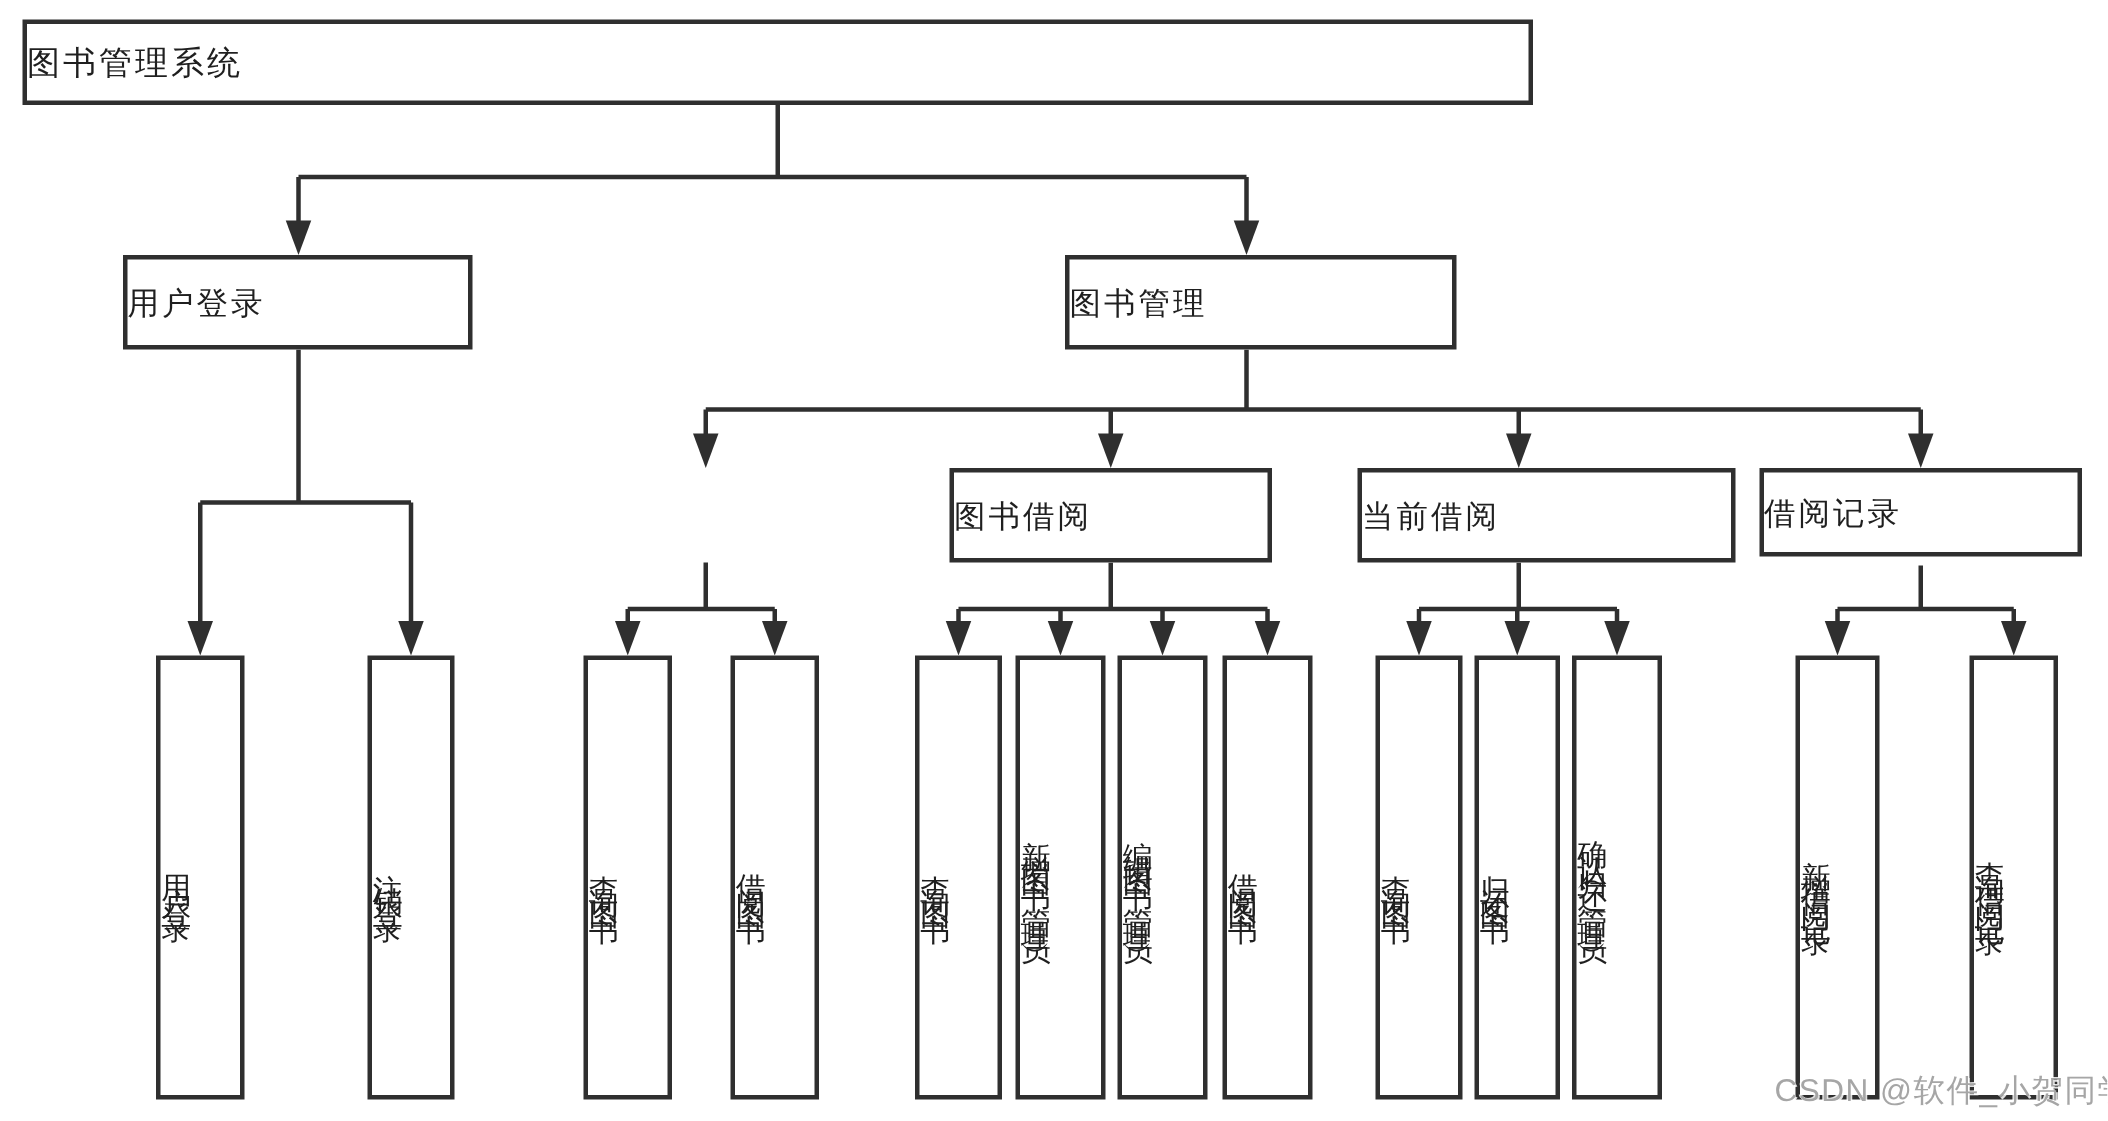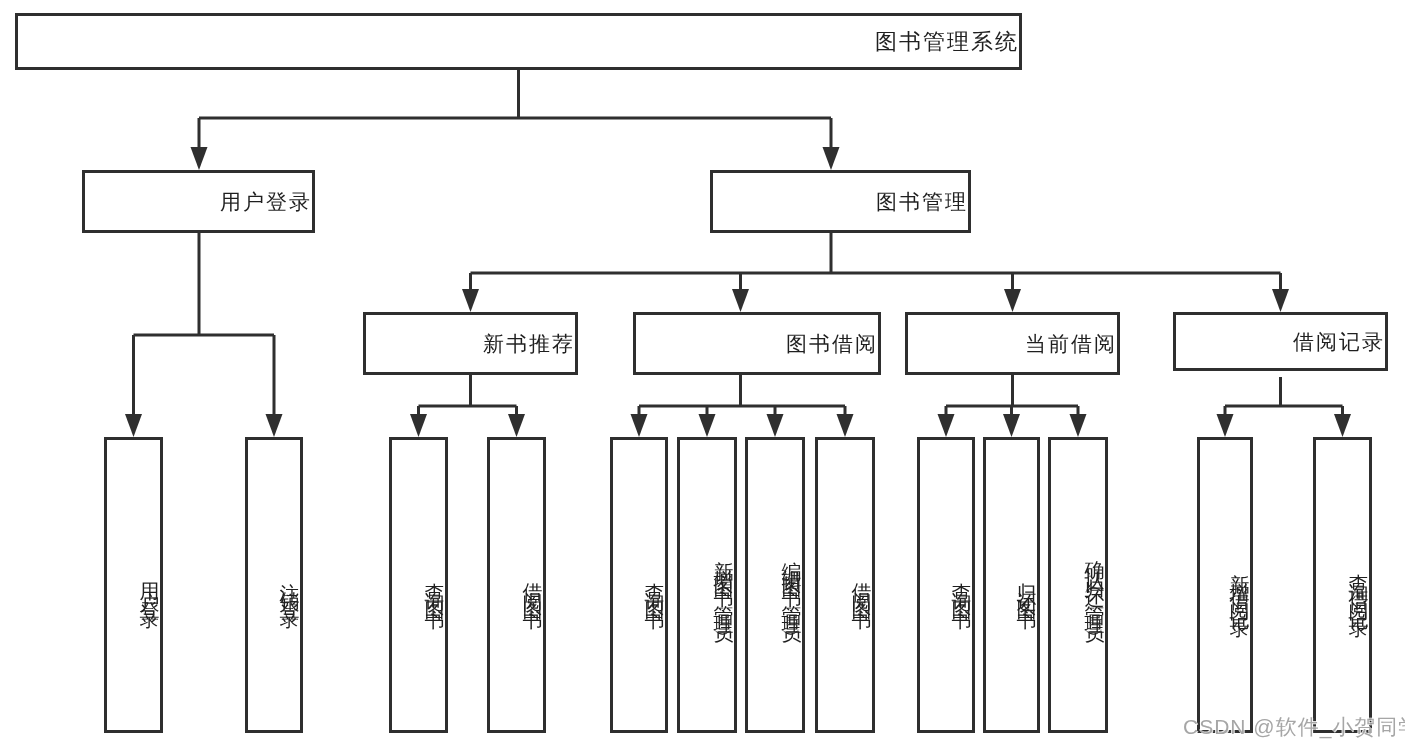--- a/index.html
+++ b/index.html
@@ -3,21 +3,21 @@
 <meta charset="utf-8">
 <style>
   html,body{margin:0;padding:0;background:#ffffff;}
   #canvas{
     position:relative;width:1405px;height:747px;background:#ffffff;overflow:hidden;
     font-family:"Liberation Sans","DejaVu Sans",sans-serif;color:#1f1f1f;
   }
   #edges{position:absolute;left:0;top:0;width:1405px;height:747px;}
   .hbox,.vbox{
     position:absolute;box-sizing:border-box;background:#ffffff;
-    border:3px solid #2f2f2f;display:flex;align-items:center;justify-content:flex-end;
+    border:3px solid #2f2f2f;display:flex;align-items:center;justify-content:flex-start;
     z-index:2;
   }
   .hbox span{font-size:21px;letter-spacing:2px;white-space:nowrap;}
   .hbox.root span{font-size:22px;}
   .vbox{top:437px;height:296px;}
   .vbox span{
     writing-mode:vertical-rl;text-orientation:mixed;
     font-size:20px;letter-spacing:9px;line-height:1;white-space:nowrap;
   }
   #watermark{
@@ -78,27 +78,24 @@
     <span>图书管理系统</span>
   </div>
 
   <div class="hbox" style="left:82px;top:170px;width:233px;height:63px">
     <span>用户登录</span>
   </div>
   <div class="hbox" style="left:710px;top:170px;width:261px;height:63px">
     <span>图书管理</span>
   </div>
 
-  <div class="hbox" style="left:363px;top:312px;width:215px;height:63px">
-    <span>新书推荐</span>
-  </div>
-  <div class="hbox" style="left:633px;top:312px;width:248px;height:63px">
+  <div class="hbox" style="left:633px;top:312px;width:215px;height:63px">
     <span>图书借阅</span>
   </div>
-  <div class="hbox" style="left:905px;top:312px;width:215px;height:63px">
+  <div class="hbox" style="left:905px;top:312px;width:252px;height:63px">
     <span>当前借阅</span>
   </div>
   <div class="hbox" style="left:1173px;top:312px;width:215px;height:59px">
     <span>借阅记录</span>
   </div>
 
   <div class="vbox" style="left:104px;width:59px">
     <span>用户登录</span>
   </div>
   <div class="vbox" style="left:245px;width:58px">

